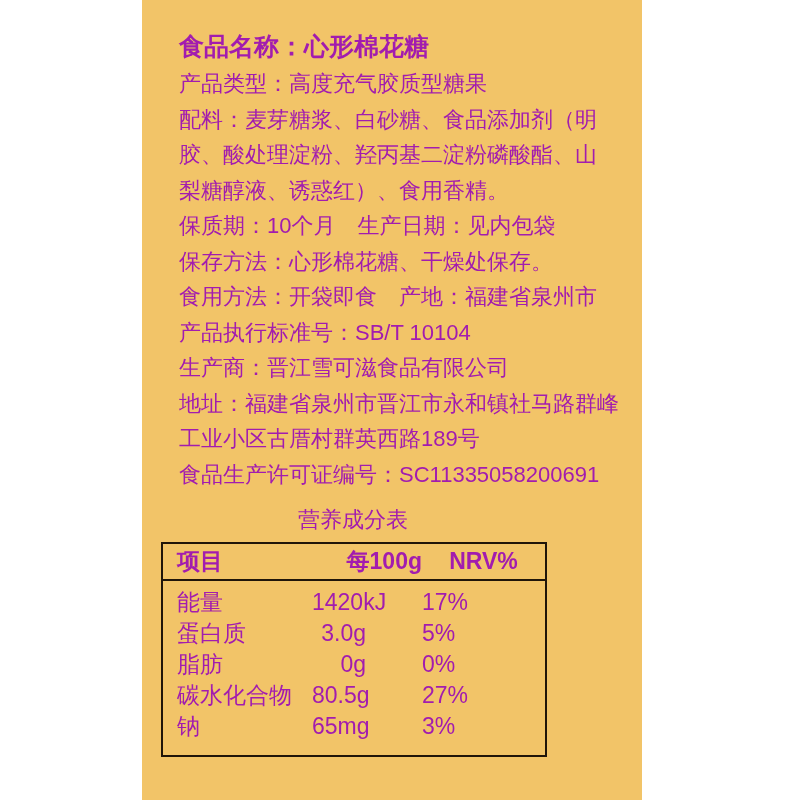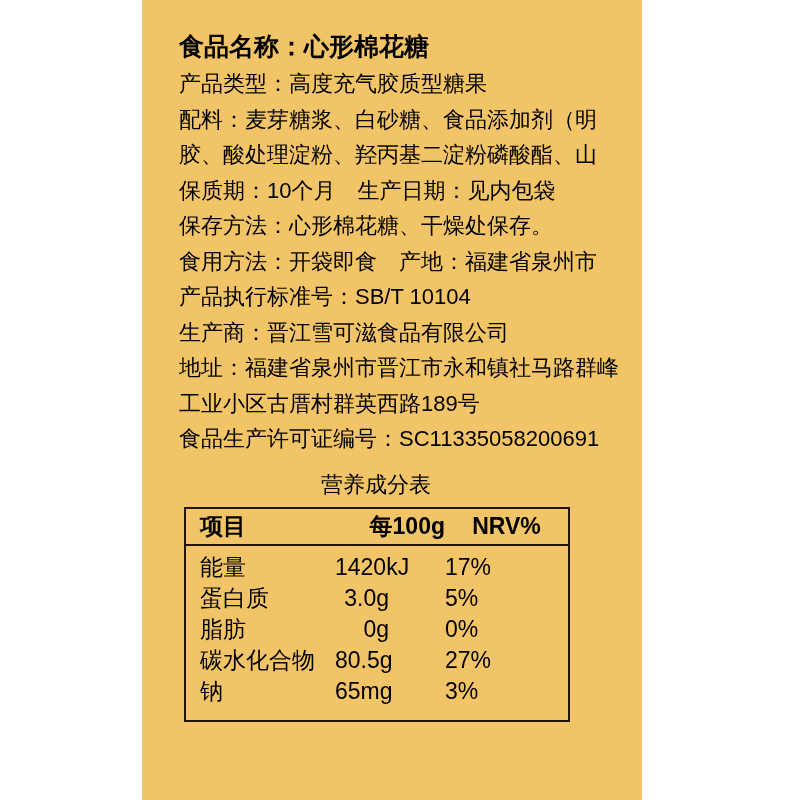--- a/index.html
+++ b/index.html
@@ -15,39 +15,39 @@
     background: #ffffff;
     overflow: hidden;
   }
   .label-panel {
     position: absolute;
     left: 142px;
     top: 0;
     width: 500px;
     height: 800px;
     background: #F2C468;
-    color: #000000;
+    color: #a21caf;
   }
   .text-block {
     padding: 26px 0 0 37px;
   }
   .info-line {
     font-size: 22px;
     line-height: 35.5px;
     white-space: nowrap;
     letter-spacing: 0px;
   }
   .title-line {
     font-size: 25px;
     font-weight: bold;
     line-height: 40px;
   }
   .nutri-wrap {
     width: 384px;
-    margin-left: 42px;
+    margin-left: 19px;
   }
   .nutri-title {
     margin-top: 10px;
     font-size: 22px;
     line-height: 35px;
     text-align: center;
     white-space: nowrap;
   }
   table.nutri-table {
     margin-top: 5px;
@@ -87,20 +87,21 @@
 <body>
 
 <div class="stage">
   <div class="label-panel">
 
     <div class="text-block">
       <div class="info-line title-line">食品名称：心形棉花糖</div>
       <div class="info-line">产品类型：高度充气胶质型糖果</div>
       <div class="info-line">配料：麦芽糖浆、白砂糖、食品添加剂（明</div>
       <div class="info-line">胶、酸处理淀粉、羟丙基二淀粉磷酸酯、山</div>
+      <div class="info-line">梨糖醇液、诱惑红）、食用香精。</div>
       <div class="info-line">保质期：10个月　生产日期：见内包袋</div>
       <div class="info-line">保存方法：心形棉花糖、干燥处保存。</div>
       <div class="info-line">食用方法：开袋即食　产地：福建省泉州市</div>
       <div class="info-line">产品执行标准号：SB/T 10104</div>
       <div class="info-line">生产商：晋江雪可滋食品有限公司</div>
       <div class="info-line">地址：福建省泉州市晋江市永和镇社马路群峰</div>
       <div class="info-line">工业小区古厝村群英西路189号</div>
       <div class="info-line">食品生产许可证编号：SC11335058200691</div>
     </div>
 

